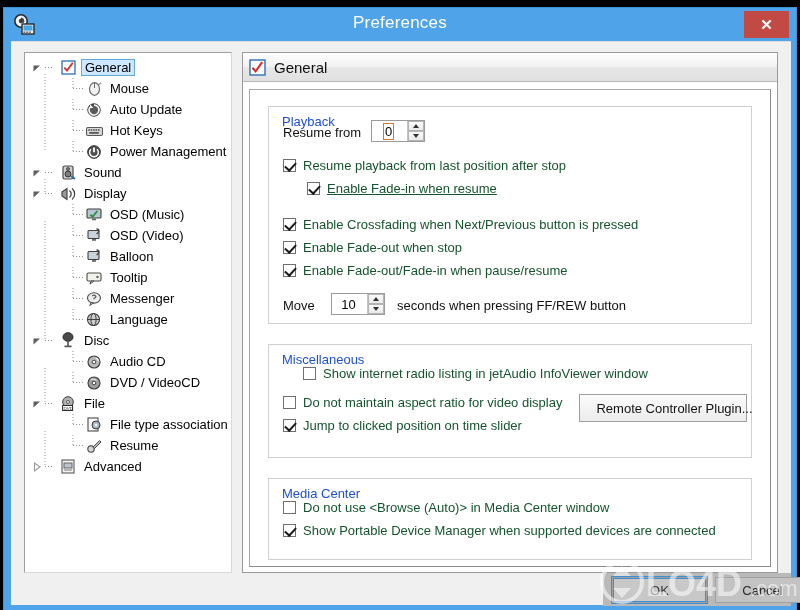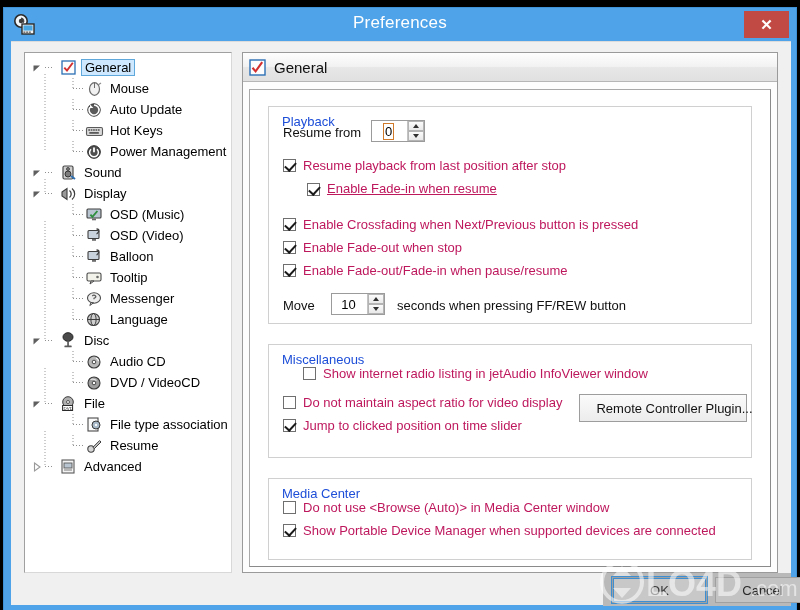--- a/index.html
+++ b/index.html
@@ -165,21 +165,21 @@
     color: #1d4ed8;
     margin-top: 15px;
   }
 
   
   .cbrow {
     position: absolute;
     display: flex;
     align-items: center;
     font-size: 13px;
-    color: #be185d;
+    color: #14532d;
     white-space: nowrap;
     cursor: default;
   }
   .cbox {
     width: 13px; height: 13px;
     flex: 0 0 13px;
     border: 1px solid #6f6f6f;
     background: #ffffff;
     margin-right: 7px;
     position: relative;
@@ -650,21 +650,21 @@
               <div class="sbtn down"></div>
             </div>
           </div>
 
 
           <div class="cbrow" style="left:14px; top:51px;">
             <span class="cbox checked"></span>
             <span class="cblabel">Resume playback from last position after stop</span>
           </div>
 
-          <div class="cbrow" style="left:38px; top:74px;align-items:flex-end;">
+          <div class="cbrow" style="left:38px; top:74px;">
             <span class="cbox checked"></span>
             <span class="cblabel focused">Enable Fade-in when resume</span>
           </div>
 
           <div class="cbrow" style="left:14px; top:110px;">
             <span class="cbox checked"></span>
             <span class="cblabel">Enable Crossfading when Next/Previous button is pressed</span>
           </div>
 
           <div class="cbrow" style="left:14px; top:133px;">

